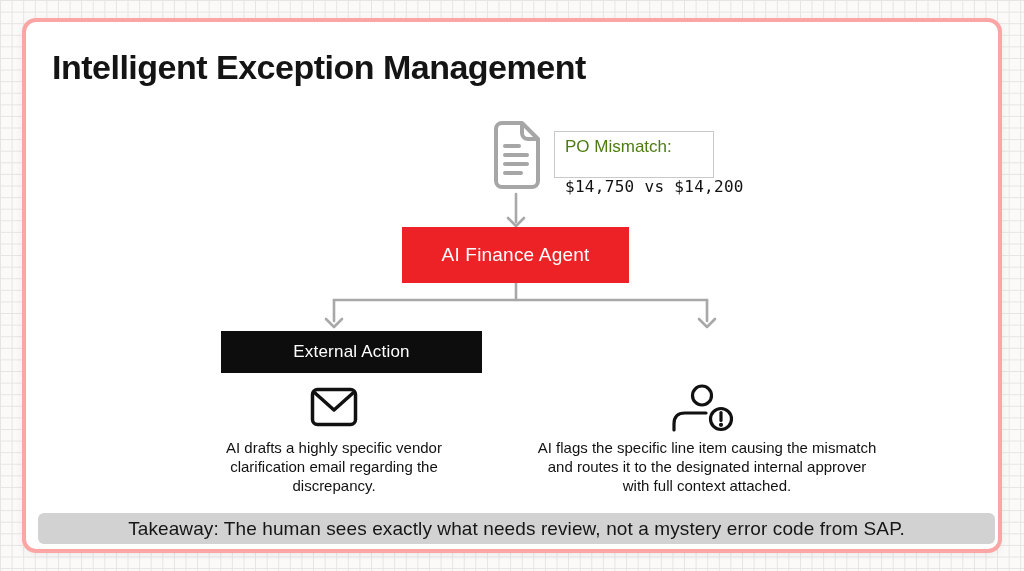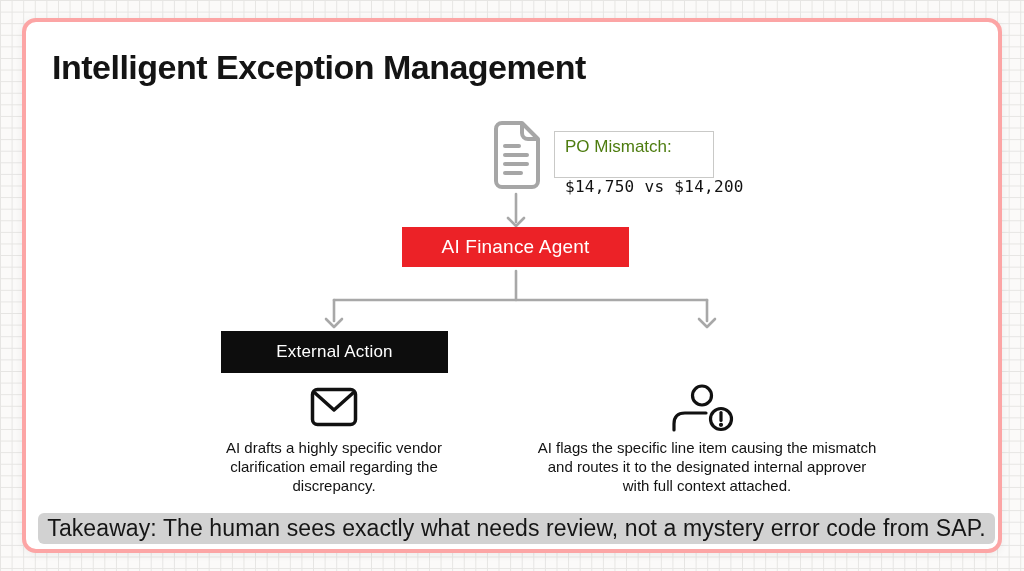--- a/index.html
+++ b/index.html
@@ -57,31 +57,31 @@
   .callout .line2 {
     font-family: "DejaVu Sans Mono", monospace;
     font-size: 16px;
     color: #111111;
     margin-top: 20px;
     letter-spacing: 0.3px;
     white-space: nowrap;
   }
   .agent-box {
     left: 376px; top: 205px;
-    width: 227px; height: 40px;
+    width: 227px; height: 56px;
     background: var(--agent-red, #ec2227);
     color: #ffffff;
     font-size: 19px;
     font-weight: 500;
     display: flex; align-items: center; justify-content: center;
     letter-spacing: 0.2px;
   }
   .action-box {
     top: 309px;
-    width: 227px; height: 42px;
+    width: 261px; height: 42px;
     background: var(--action-black, #0d0d0d);
     color: #ffffff;
     font-size: 17px;
     font-weight: 500;
     display: flex; align-items: center; justify-content: center;
     letter-spacing: 0.2px;
   }
   .action-box.external { left: 195px; }
   .action-box.internal { left: 568px; }
   .branch-icon path, .branch-icon circle, .branch-icon line {
@@ -100,21 +100,21 @@
     color: #121212;
   }
   .desc.left  { left: 178px; width: 260px; }
   .desc.right { left: 511px; width: 340px; }
   .takeaway {
     left: 12px; top: 491px;
     width: 957px; height: 31px;
     background: var(--takeaway-bg, #d2d2d2);
     border-radius: 6px;
     display: flex; align-items: center; justify-content: center;
-    font-size: 23px;
+    font-size: 19px;
     color: #161616;
     letter-spacing: 0.1px;
     white-space: nowrap;
   }
 </style>
 </head>
 <body>
 
 <div class="card">
 

